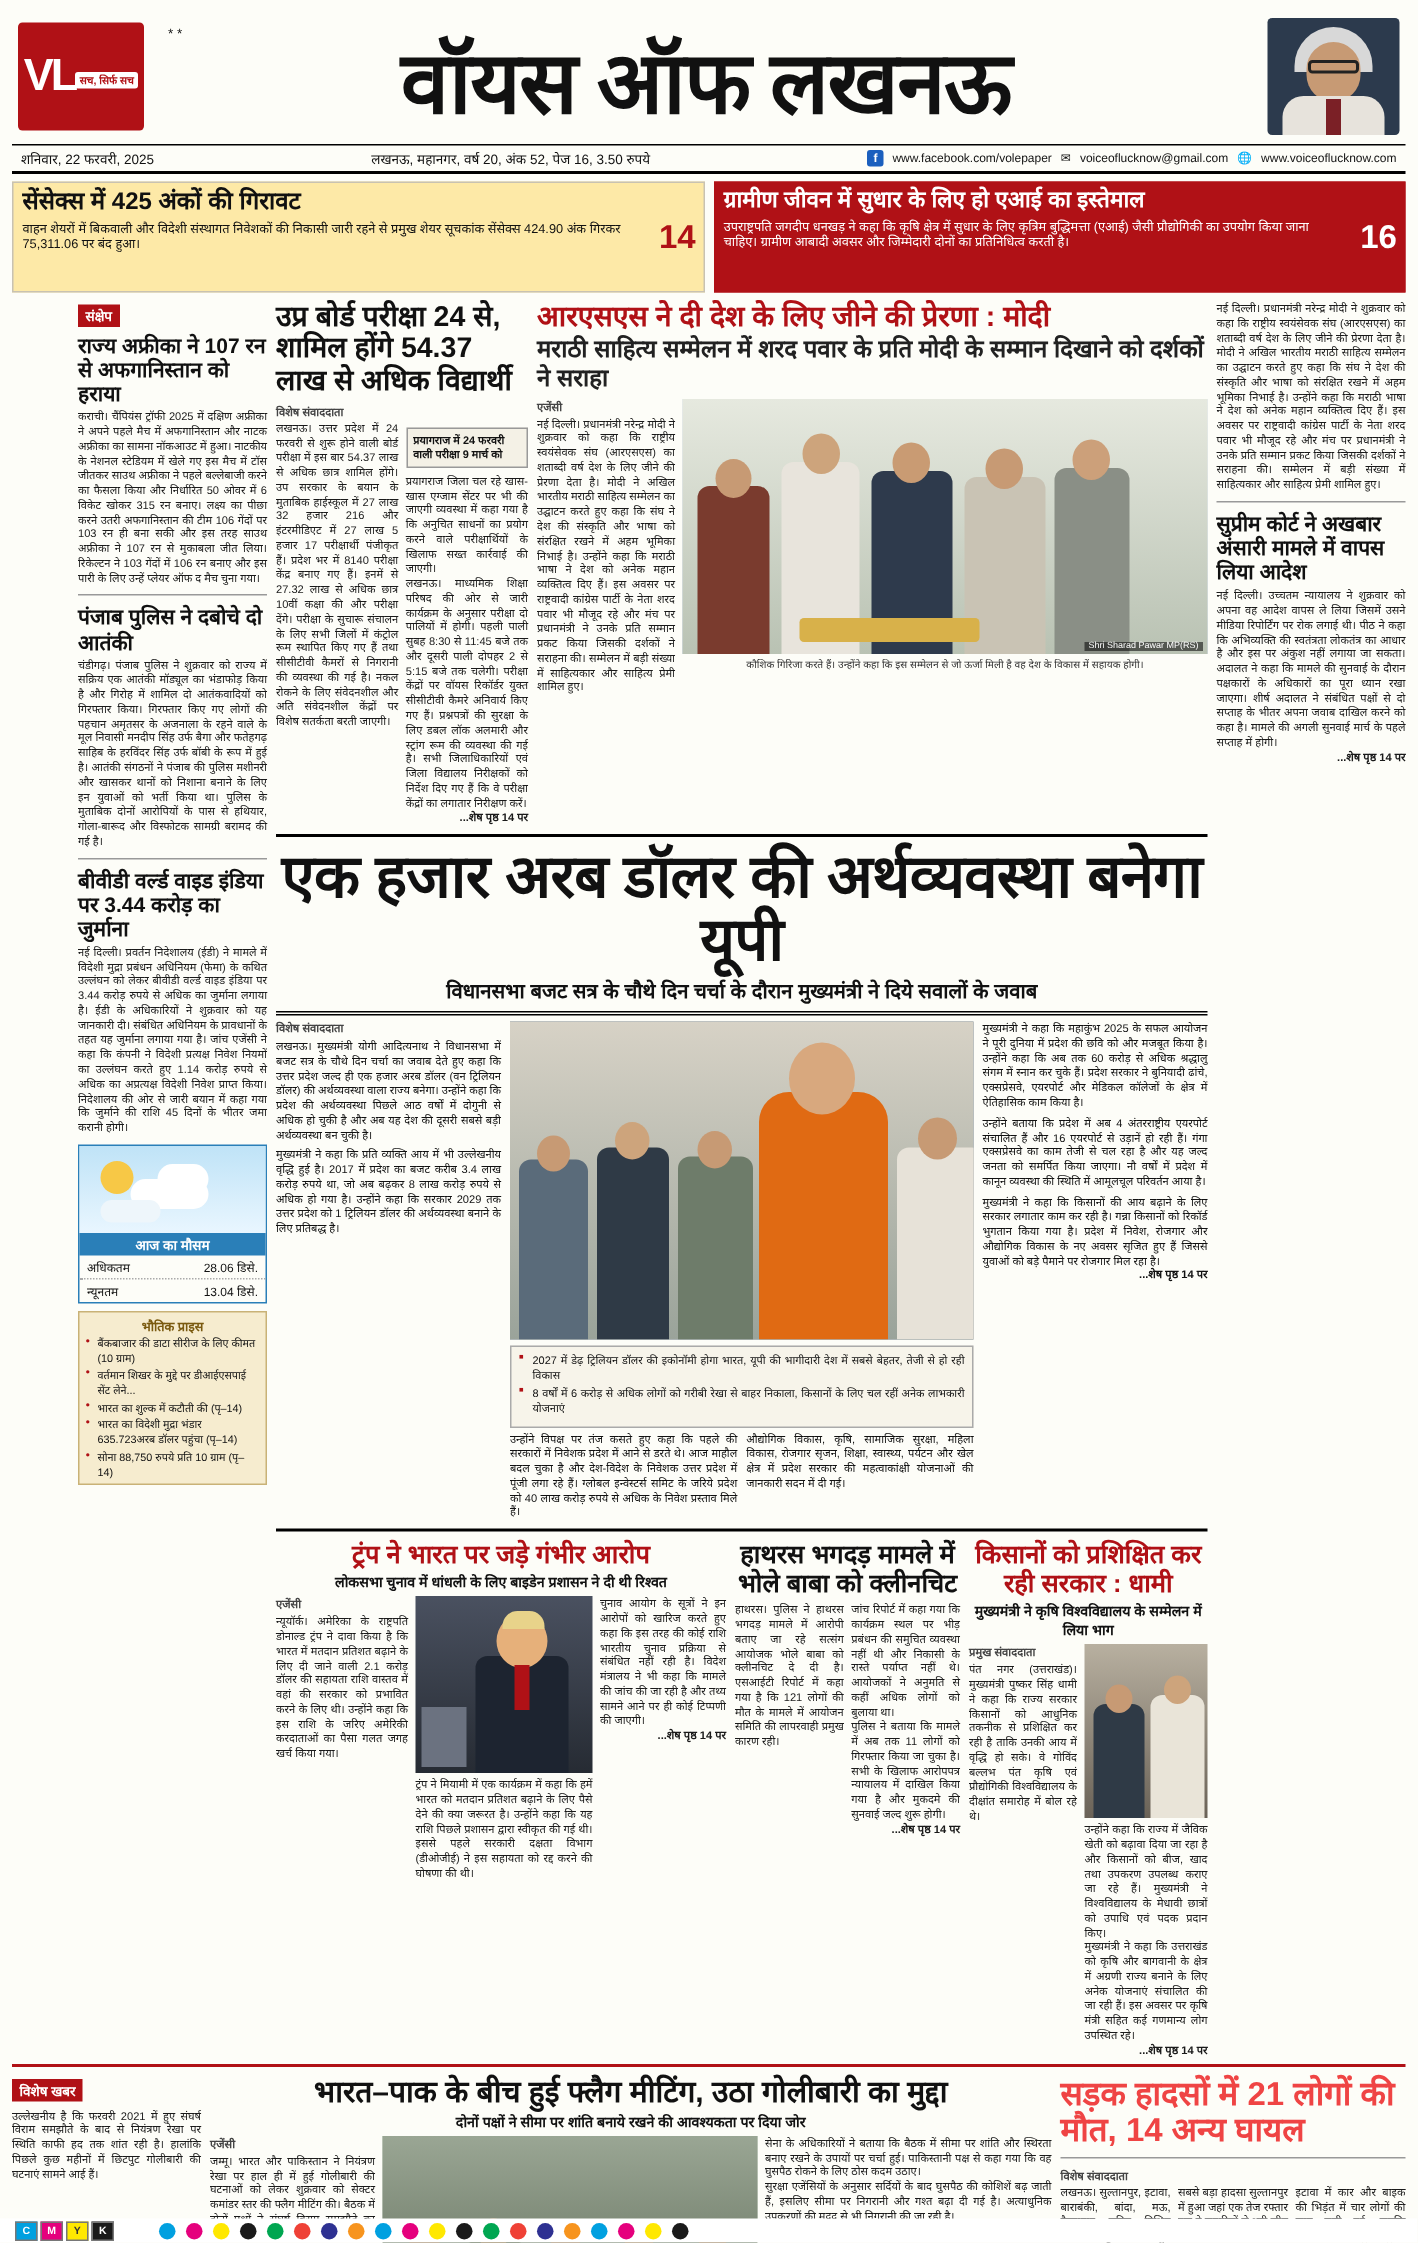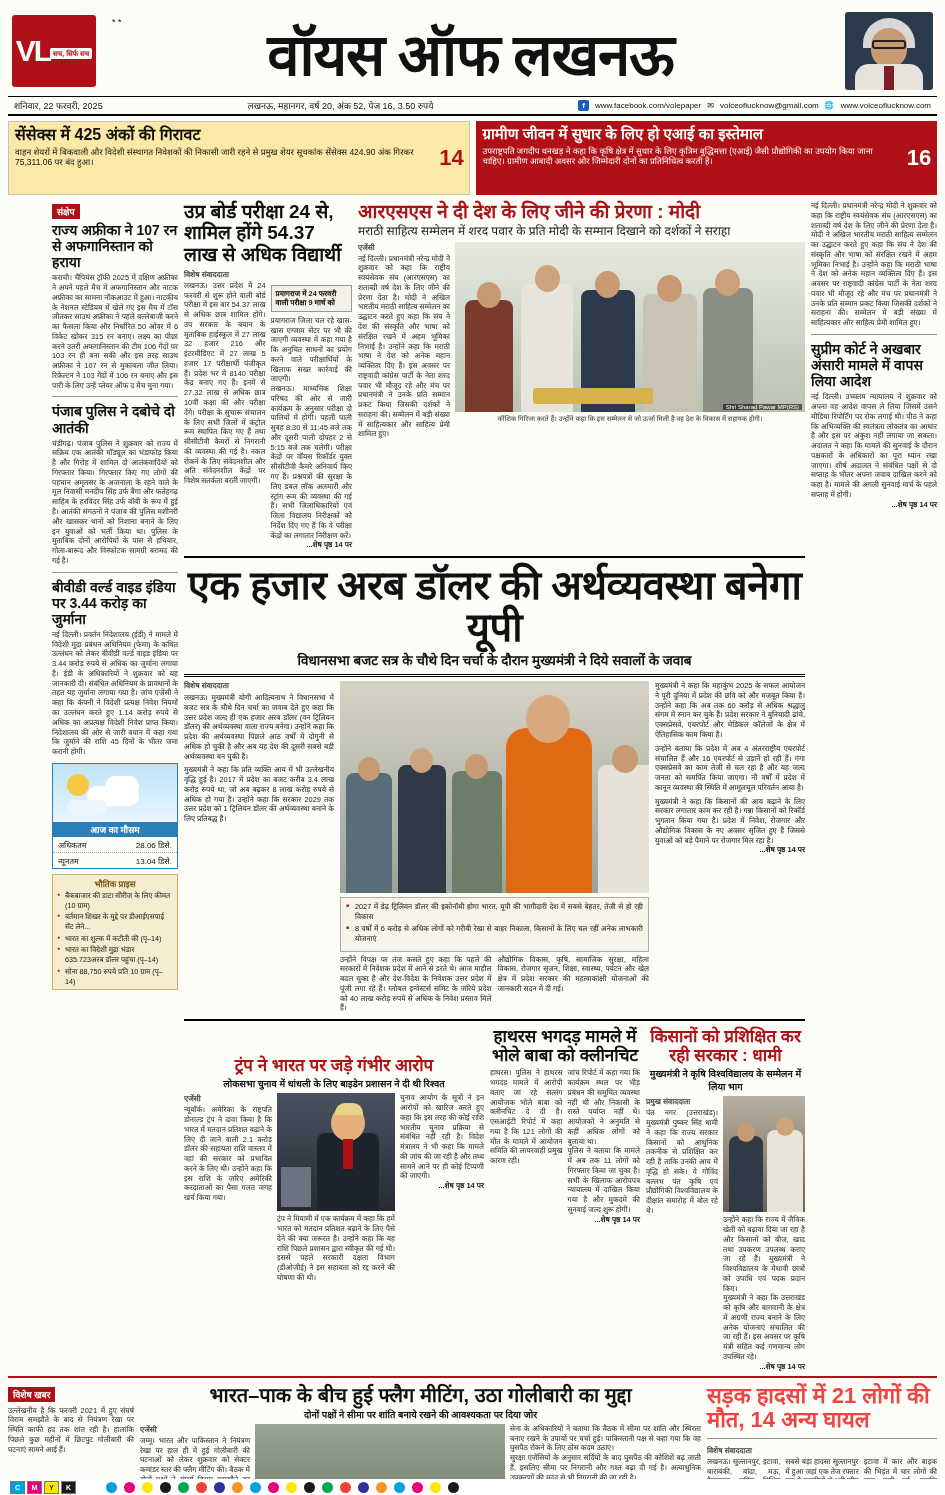--- a/index.html
+++ b/index.html
@@ -56,21 +56,21 @@
   .body{font-size:7.4px;line-height:1.32;text-align:justify;color:#1a1a1a;}
   .rule{border-top:1px solid #999;margin:6px 0;}
   .thickrule{border-top:2px solid #000;margin:6px 0;}
 
   
   .midtop{display:flex;gap:6px;}
   .col-a{width:168px;}
   .col-b{flex:1;}
   .head2{font-size:19px;font-weight:bold;line-height:1.12;}
   .head-red{color:#b01116;}
-  .subhead{font-size:12px;font-weight:normal;line-height:1.2;color:#222;margin-top:2px;}
+  .subhead{font-size:16px;font-weight:bold;line-height:1.2;color:#222;margin-top:2px;}
 
   .boxnote{border:1px solid #999;background:#f4f1e6;font-size:7.3px;line-height:1.3;padding:3px 4px;margin:4px 0;}
 
   
   .photo{position:relative;overflow:hidden;background:#6d7b84;}
   .cap{font-size:6.8px;text-align:center;color:#333;margin-top:2px;}
   .photo-lbl{position:absolute;bottom:2px;right:3px;background:rgba(0,0,0,.55);color:#fff;font-size:6px;padding:0 3px;}
 
   .p1{height:170px;background:linear-gradient(#cfd8dc,#9fb0b8);}
   .fig{position:absolute;bottom:0;border-radius:8px 8px 0 0;}
@@ -318,21 +318,21 @@
           <div>उन्होंने बताया कि प्रदेश में अब 4 अंतरराष्ट्रीय एयरपोर्ट संचालित हैं और 16 एयरपोर्ट से उड़ानें हो रही हैं। गंगा एक्सप्रेसवे का काम तेजी से चल रहा है और यह जल्द जनता को समर्पित किया जाएगा। नौ वर्षों में प्रदेश में कानून व्यवस्था की स्थिति में आमूलचूल परिवर्तन आया है।</div>
           <div style="height:4px;"></div>
           <div>मुख्यमंत्री ने कहा कि किसानों की आय बढ़ाने के लिए सरकार लगातार काम कर रही है। गन्ना किसानों को रिकॉर्ड भुगतान किया गया है। प्रदेश में निवेश, रोजगार और औद्योगिक विकास के नए अवसर सृजित हुए हैं जिससे युवाओं को बड़े पैमाने पर रोजगार मिल रहा है।</div>
           <div style="text-align:right;font-weight:bold;">...शेष पृष्ठ 14 पर</div>
         </div>
       </div>
 
       <div class="thickrule"></div>
 
       <div class="three">
-        <div class="t-col" style="width:300px;flex:none;margin-top:29px;">
+        <div class="t-col" style="width:300px;flex:none;">
           <div class="headline3 head-red centerline">ट्रंप ने भारत पर जड़े गंभीर आरोप</div>
           <div class="deck3 centerline">लोकसभा चुनाव में धांधली के लिए बाइडेन प्रशासन ने दी थी रिश्वत</div>
           <div style="display:flex;gap:5px;margin-top:3px;">
             <div style="width:88px;">
               <div class="byline">एजेंसी</div>
               <div class="body">न्यूयॉर्क। अमेरिका के राष्ट्रपति डोनाल्ड ट्रंप ने दावा किया है कि भारत में मतदान प्रतिशत बढ़ाने के लिए दी जाने वाली 2.1 करोड़ डॉलर की सहायता राशि वास्तव में वहां की सरकार को प्रभावित करने के लिए थी। उन्होंने कहा कि इस राशि के जरिए अमेरिकी करदाताओं का पैसा गलत जगह खर्च किया गया।</div>
             </div>
             <div style="flex:1;">
               <div class="photo" style="height:118px;background:linear-gradient(#4a5160,#262b33);">
                 <div class="fig" style="left:40px;width:62px;height:78px;background:#1d2430;"></div>

